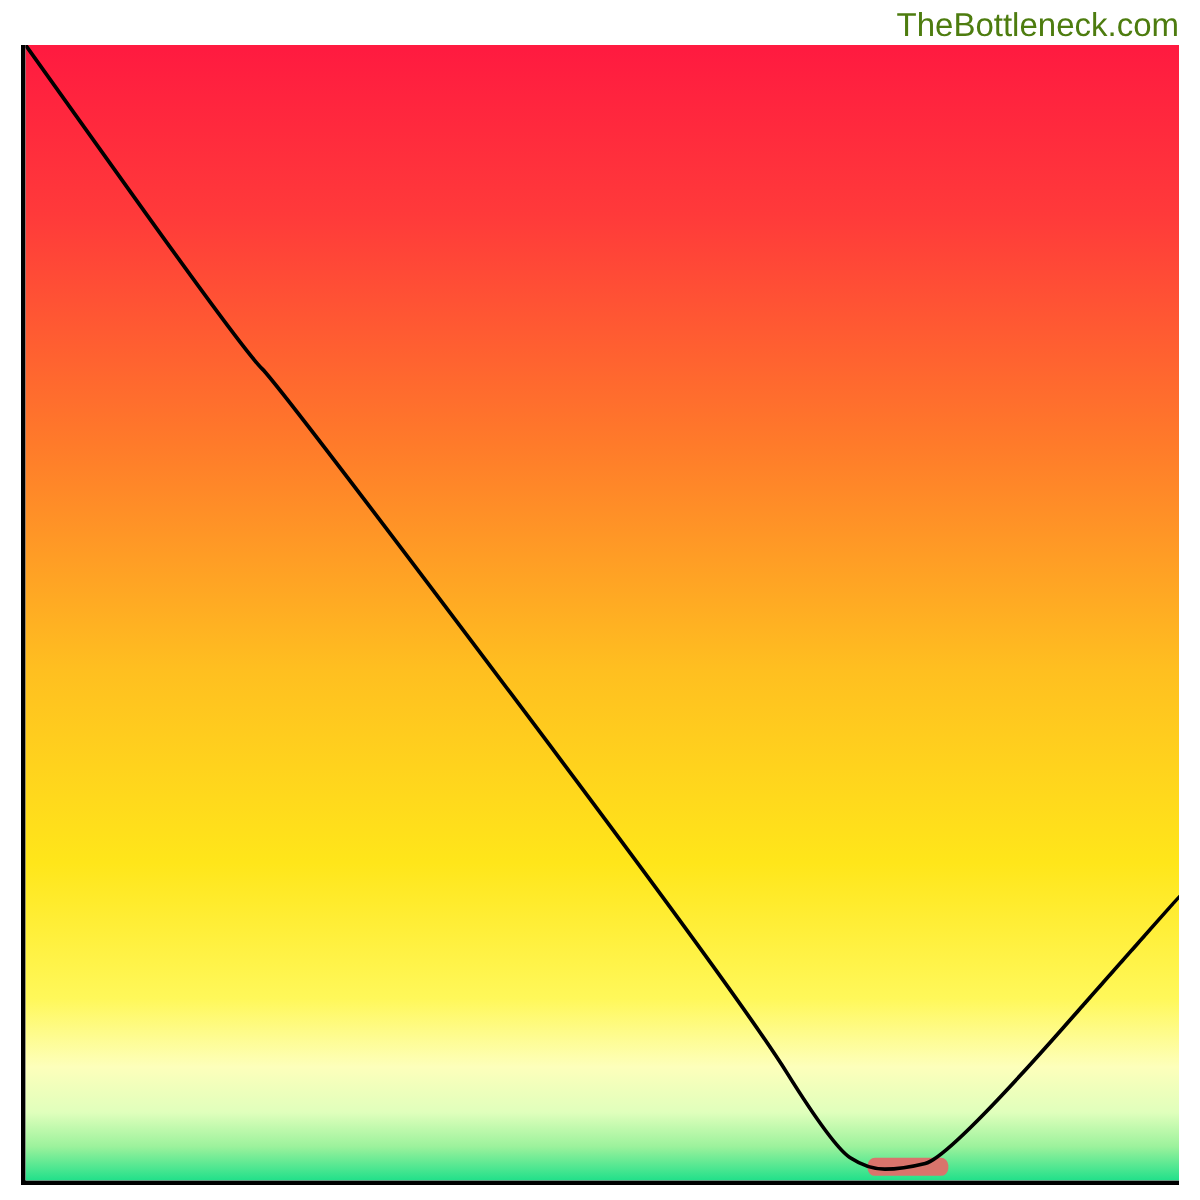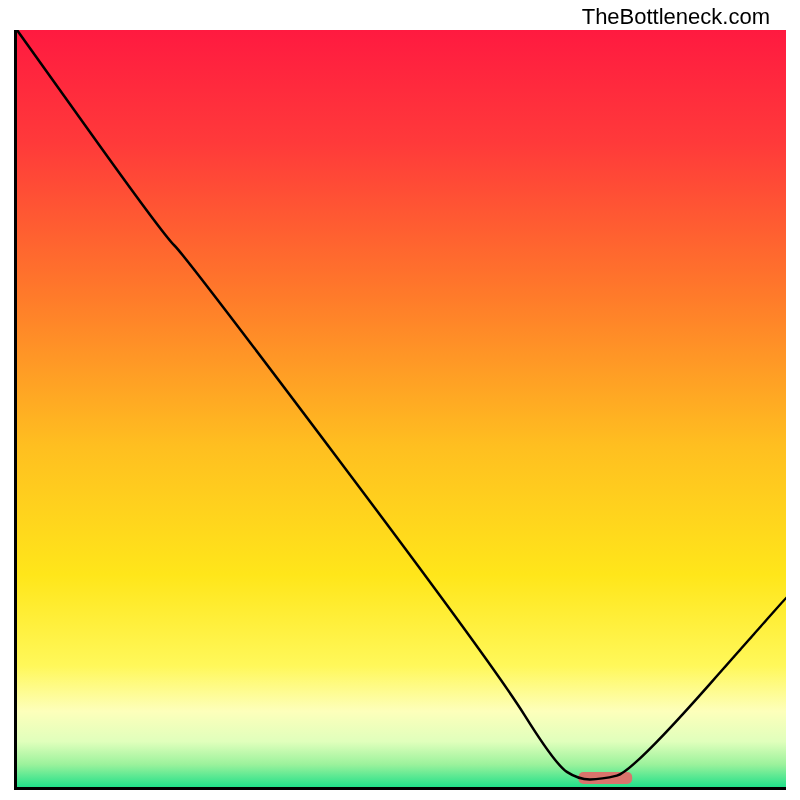--- a/index.html
+++ b/index.html
@@ -7,22 +7,22 @@
     padding: 0;
     background: #ffffff;
     width: 800px;
     height: 800px;
     position: relative;
     font-family: Arial, sans-serif;
   }
   .watermark {
     position: absolute;
     top: 4px;
-    right: 30px;
-    color: #000000;
+    right: 14px;
+    color: #4d7c0f;
     font-size: 22px;
     font-weight: 500;
   }
   .plot {
     position: absolute;
     left: 14px;
     top: 30px;
     width: 772px;
     height: 760px;
     border-left: 3px solid #000;

